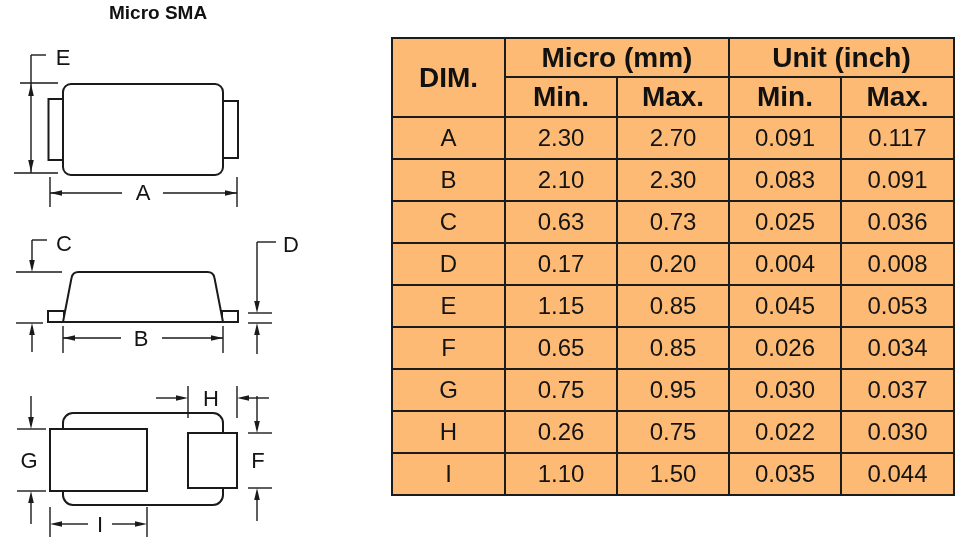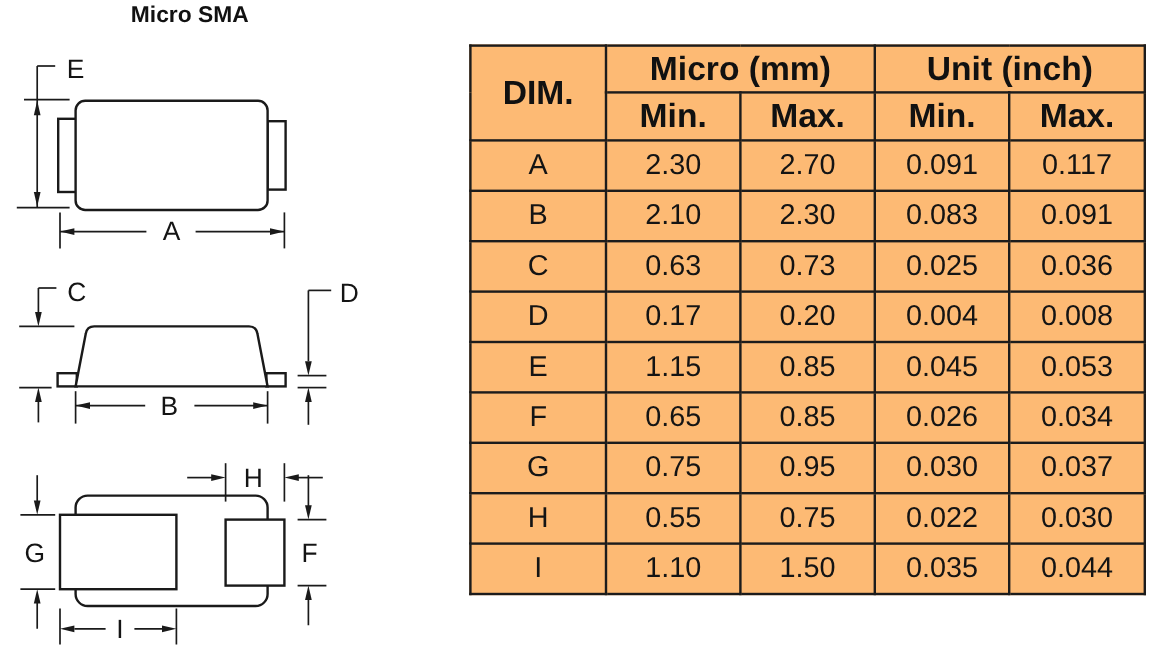--- a/index.html
+++ b/index.html
@@ -217,21 +217,21 @@
       </tr>
       <tr>
         <td>G</td>
         <td>0.75</td>
         <td>0.95</td>
         <td>0.030</td>
         <td>0.037</td>
       </tr>
       <tr>
         <td>H</td>
-        <td>0.55</td>
+        <td>0.26</td>
         <td>0.75</td>
         <td>0.022</td>
         <td>0.030</td>
       </tr>
       <tr>
         <td>I</td>
         <td>1.10</td>
         <td>1.50</td>
         <td>0.035</td>
         <td>0.044</td>

